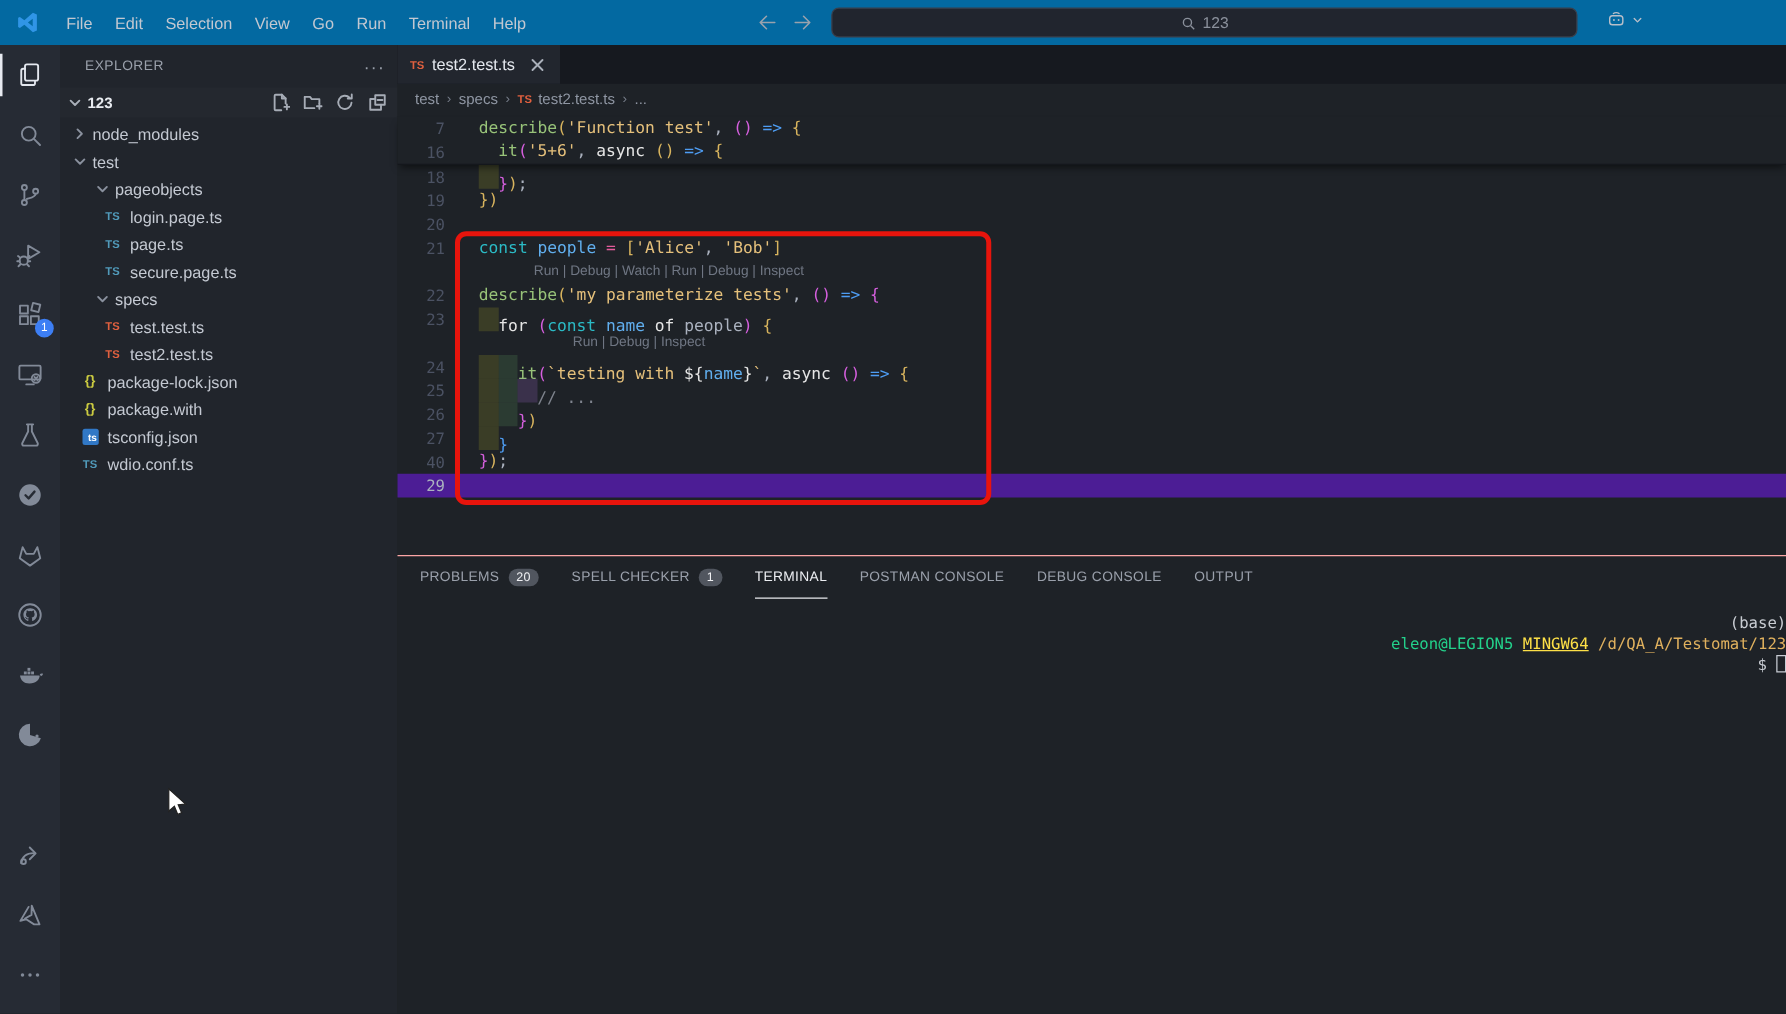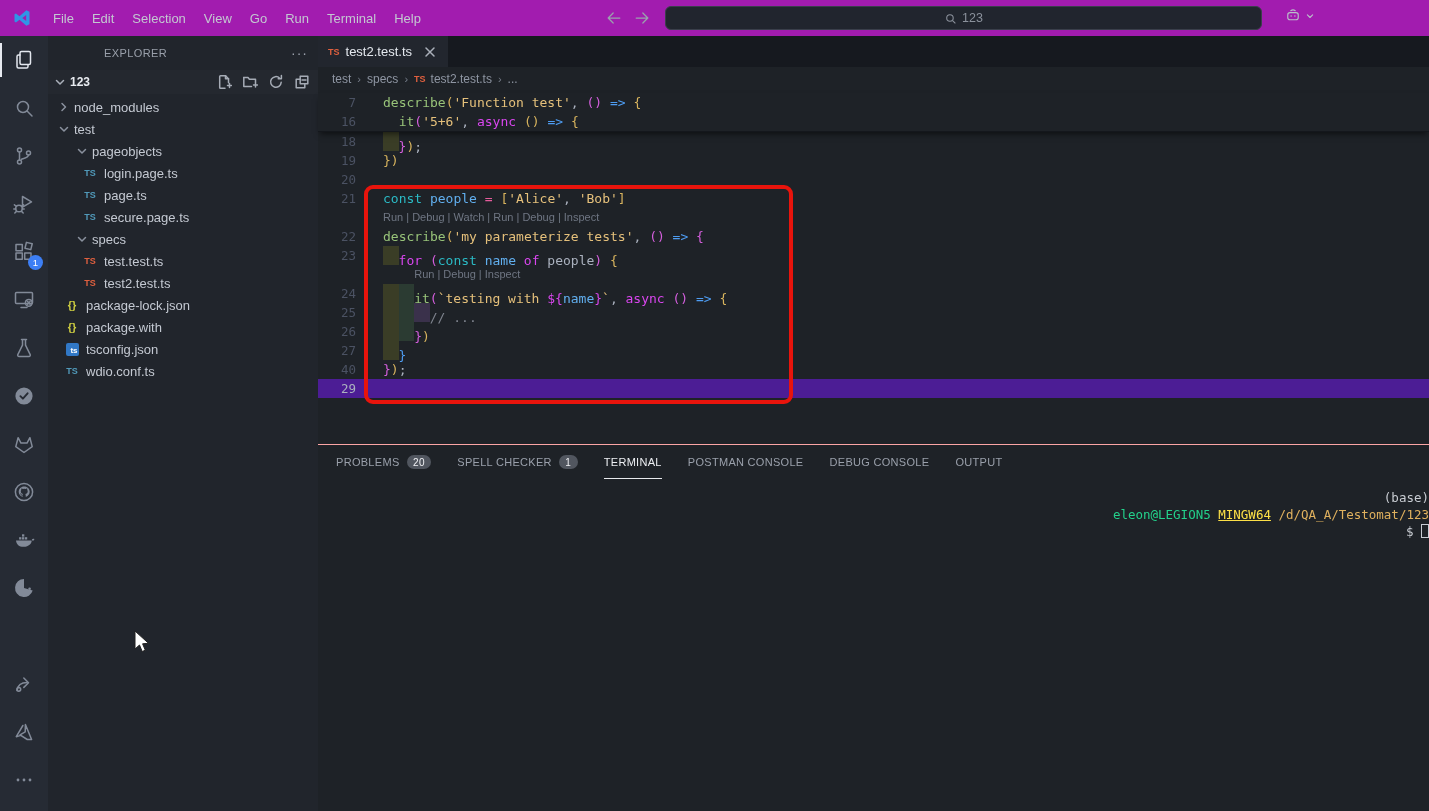--- a/index.html
+++ b/index.html
@@ -2,21 +2,21 @@
 <html><head>
 <meta charset="utf-8">
 <style>
   * { margin:0; padding:0; box-sizing:border-box; }
   html,body { width:1429px; height:811px; overflow:hidden; background:#1e2227;
     font-family:"Liberation Sans", sans-serif; }
   #stage { position:relative; width:1429px; height:811px; }
 
   
   .titlebar { position:absolute; left:0; top:0; width:1429px; height:36px;
-    background:#a21caf; display:flex; align-items:center; }
+    background:#0369a1; display:flex; align-items:center; }
   .logo { width:20px; height:20px; margin-left:12px; }
   .menus { display:flex; margin-left:12px; }
   .menu-item { color:#c3c8d1; font-size:13px; padding:4px 9px; border-radius:5px; cursor:default; }
   .nav-arrows { position:absolute; left:604px; top:0; height:36px; display:flex; align-items:center; gap:8px; }
   .nav-arrow { width:20px; height:20px; color:#9aa2ad; }
   .nav-arrow svg { width:20px; height:20px; }
   .searchbox { position:absolute; left:665px; top:6px; width:597px; height:24px;
     background:#21252e; border:1px solid #3a3f4b; border-radius:6px;
     display:flex; align-items:center; justify-content:center; color:#8b919c; font-size:12.5px; gap:5px; }
   .searchbox svg { width:13px; height:13px; }
@@ -29,21 +29,21 @@
     justify-content:center; color:#828a98; }
   .ab-item.active { color:#e3e7ee; }
   .ab-item.active::before { content:""; position:absolute; left:0; top:7px; width:2px; height:34px; background:#e7eaf0; }
   .ab-item svg { width:24px; height:24px; }
   .ab-badge { position:absolute; right:5px; bottom:6px; min-width:15px; height:15px; border-radius:8px;
     background:#3d7ff5; color:#fff; font-size:9.5px; display:flex; align-items:center; justify-content:center; padding:0 3px; }
 
   
   .sidebar { position:absolute; left:48px; top:36px; width:270px; height:775px; background:#21252c; }
   .sb-header { height:34px; display:flex; align-items:center; justify-content:space-between; padding:0 10px 0 20px; }
-  .sb-title { color:#9aa0ab; font-size:11px; letter-spacing:.4px;margin-left:36px; }
+  .sb-title { color:#9aa0ab; font-size:11px; letter-spacing:.4px; }
   .sb-more { color:#9aa0ab; font-size:14px; letter-spacing:1px; }
   .section-row { height:24px; display:flex; align-items:center; background:#24282f; padding:0 8px 0 4px; }
   .section-chev { width:16px; height:16px; color:#aab0ba; }
   .section-chev svg { width:16px; height:16px; }
   .section-name { color:#e8ebf0; font-size:12px; font-weight:bold; margin-left:2px; flex:1; }
   .section-actions { display:flex; gap:10px; color:#a6acb6; }
   .section-actions svg { width:16px; height:16px; }
   .tree { padding-top:2px; }
   .tree-row { height:22px; display:flex; align-items:center; color:#c4c9d2; font-size:13px; cursor:default; }
   .tree-chev { width:16px; height:16px; color:#8a919e; flex:0 0 16px; }
@@ -71,28 +71,28 @@
 
   
   .code { position:relative; padding-top:2px; font-family:"DejaVu Sans Mono", monospace; font-size:13px; }
   .sticky { position:relative; z-index:4; background:#1e2227; box-shadow:0 4px 6px -2px rgba(0,0,0,.55);
     border-bottom:1px solid #14171c; }
   .code-line { height:19px; line-height:19px; display:flex; white-space:pre; }
   .code-line.current { background:#4c1d95; }
   .gutter { width:52px; flex:0 0 52px; text-align:right; padding-right:14px; color:#4b5263; font-size:12.5px; }
   .code-line.current .gutter { color:#abb2bf; }
   .lc { margin-left:13px; }
-  .lens { height:19px; line-height:18px; display:flex; }
+  .lens { height:19px; line-height:18px; display:flex;gap:44px; }
   .lens .lc { font-family:"Liberation Sans",sans-serif; font-size:11px; color:#6f7683; }
   .ib { display:inline-block; width:15.6px; height:19px; }
   .ib-o  { background:rgba(140,140,40,.26); }
   .ib-g2 { background:rgba(90,150,90,.22); }
   .ib-p2 { background:rgba(125,85,160,.30); }
   .tk-d { color:#abb2bf; } .tk-f { color:#98c379; } .tk-s { color:#e5c07b; }
-  .tk-k { color:#d946ef; } .tk-c { color:#2bbac5; } .tk-v { color:#61afef; }
+  .tk-k { color:#e5e5e5; } .tk-c { color:#2bbac5; } .tk-v { color:#61afef; }
   .tk-p { color:#e55c9c; } .tk-g { color:#d8b45e; } .tk-m { color:#d55fde; }
   .tk-b { color:#4e9df3; } .tk-cm { color:#7f848e; }
 
   
   .panel { position:absolute; left:0; top:408px; width:1111px; height:367px; background:#1e2227;
     border-top:1px solid #fca5a5; }
   .panel-tabs { height:34px; display:flex; align-items:center; padding-left:18px; gap:26px; }
   .panel-tab { display:flex; align-items:center; gap:7px; height:34px; color:#9aa0ab; font-size:11px; letter-spacing:.3px; }
   .panel-tab.active { color:#eceef2; border-bottom:1px solid #e7e9ed; }
   .pt-badge { background:#51565f; color:#f0f1f4; border-radius:9px; font-size:10px; padding:1.5px 6.5px; }

